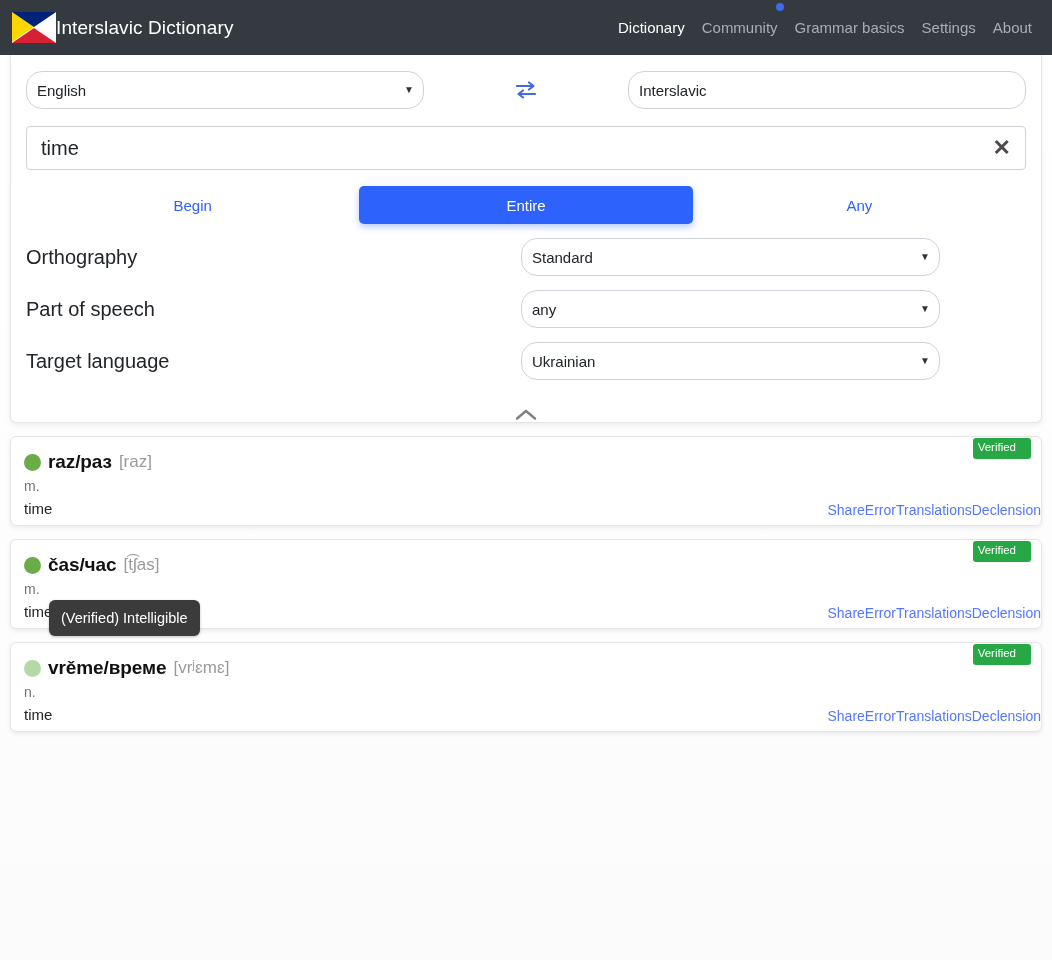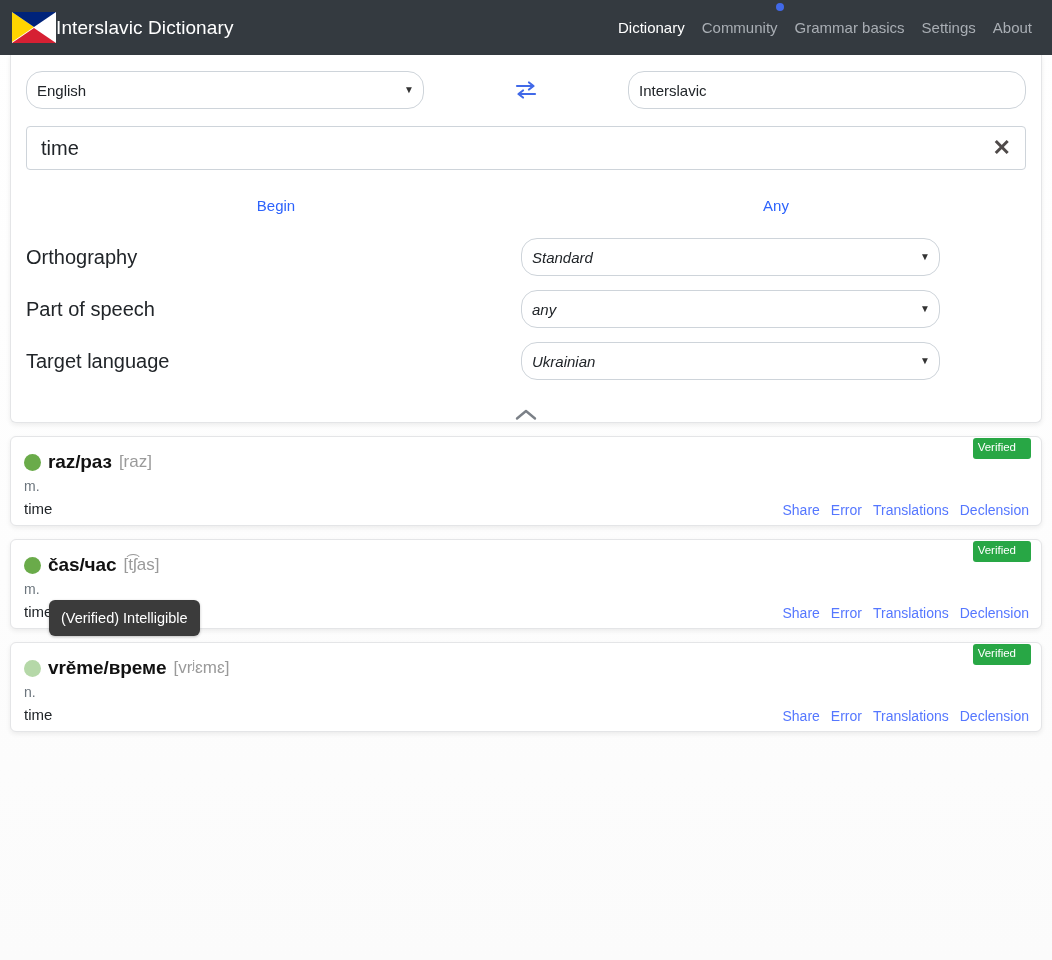--- a/index.html
+++ b/index.html
@@ -197,21 +197,20 @@
   }
   .opt-label {
     font-size: 20px;
     color: #212529;
     width: 495px;
     flex: 0 0 auto;
   }
   .opt-select {
     width: 419px;
     height: 33px;
-    font-style: italic;
   }
   .collapse-wrap {
     display: flex;
     justify-content: center;
     align-items: flex-end;
     height: 34px;
     margin-top: 8px;
     cursor: pointer;
   }
   .chev-up { width: 22px; height: 14px; display: block; }
@@ -264,23 +263,22 @@
     color: #6c757d;
     margin-top: 3px;
   }
   .definition {
     font-size: 15px;
     color: #212529;
     margin-top: 6px;
   }
   .card-links {
     position: absolute;
-    right: 12px; bottom: 7px;
-    display: flex;
-    gap: 11px;
+    right: 0; bottom: 7px;
+    display: flex;
   }
   .card-link {
     font-size: 14px;
     color: #5577ff;
     text-decoration: none;
     cursor: pointer;
     white-space: nowrap;
   }
 
   
@@ -347,20 +345,21 @@
 
     <div class="search-row">
       <div class="search-field">
         <span class="search-value">time</span>
         <span class="clear-x">✕</span>
       </div>
     </div>
 
     <div class="mode-row">
       <button class="mode-btn">Begin</button>
+      <button class="mode-btn active">Entire</button>
       <button class="mode-btn">Any</button>
     </div>
 
     <div class="opt-row">
       <span class="opt-label">Orthography</span>
       <div class="select-box opt-select">
         <span>Standard</span>
         <span class="caret">▼</span>
       </div>
     </div>

